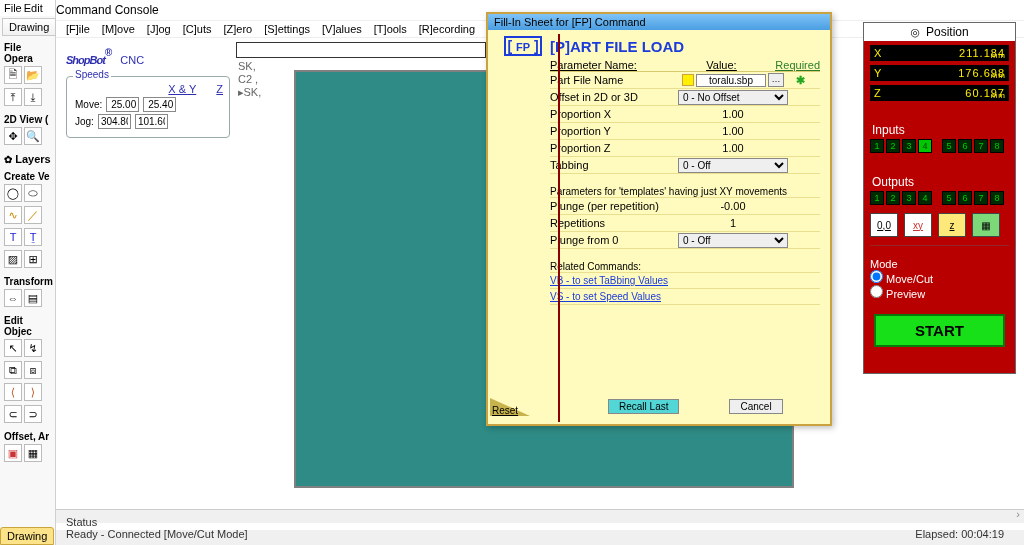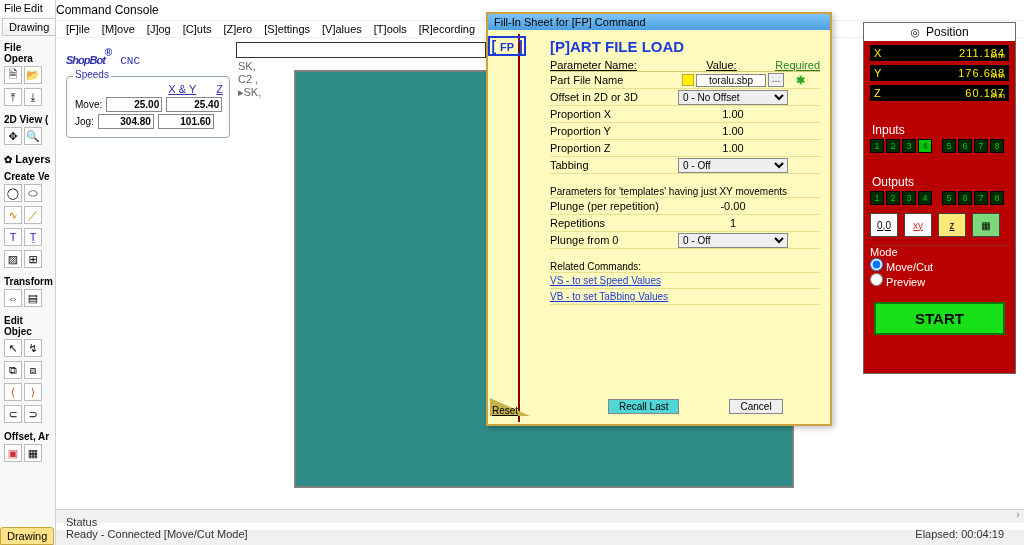--- a/index.html
+++ b/index.html
@@ -17,26 +17,26 @@
 
 
 .console { position: absolute; left: 56px; top: 0; right: 0; height: 530px; background: #fff; }
 .console-title { text-align: left; font-size: 12px; padding: 3px 0; background: #fff; border-bottom: 1px solid #eee; }
 .console-menu { display: flex; gap: 12px; padding: 2px 10px; font-size: 11px; background: #fff; border-bottom: 1px solid #eee; }
 .console-body { display: flex; height: calc(100% - 60px); }
 
 .brand-block { width: 180px; padding: 6px 6px 10px 10px; }
 .brand-logo { color:#2e2fae; font-weight:bold; font-style:italic; font-size:22px; letter-spacing:-1px; }
 .brand-logo sup { font-size:10px; }
-.brand-cnc { color:#2e2fae; font-size:11px; margin-left:6px;font-family:Liberation Mono, monospace;}
+.brand-cnc { color:#2e2fae; font-size:11px; margin-left:6px;}
 .speeds-box { border:1px solid #9aa; border-radius:4px; margin-top:6px; padding:6px 6px 8px 8px; position:relative;}
 .speeds-hdr { display:flex; justify-content:flex-end; gap:20px; font-size:10px; text-decoration:underline; color:#2e2fae;}
 .speeds-row { display:flex; align-items:center; gap:4px; margin-top:2px;}
 .speeds-row label{font-size:10px;}
-.speeds-row input{ width:56px; font-size:10px; text-align:right; border:1px solid #888; padding:1px 2px;font-weight:bold;}
+.speeds-row input{ width:33px; font-size:10px; text-align:right; border:1px solid #888; padding:1px 2px;}
 
 .console-right { flex:1; display:flex; flex-direction:column;}
 .cmd-input { margin:4px 10px 0 0;}
 .cmd-input input{ width:250px; border:1px solid #333; padding:1px 2px; font-size:11px;}
 .cmd-hist { font-size:10px; color:#666; padding:2px 0 0 2px; line-height:1.2;}
 .teal-area { position:absolute; left:238px; top:70px; width:500px; height:418px; background:#2f8b85; border:2px solid #808080;}
 
 .status-bar { position:absolute; left:66px; bottom:5px; right:20px; font-size:10px; color:#333;}
 .status-bar .r{float:right;}
 .hscroll { position:absolute; left:56px; right:0; bottom:22px; height:14px; background:#f0f0f0; border-top:1px solid #ccc; }
@@ -52,29 +52,29 @@
 .pos-title { background:#fff; text-align:right; font-size:12px; padding:2px 0; display:flex;align-items:center;gap:6px;justify-content:center;}
 .pos-title::before{content:"◎"; font-size:11px;}
 .dro { background:#000; margin:4px 6px 0 6px; padding:2px 4px; font-family:"Courier New",monospace; color:#ffef00; font-size:22px; letter-spacing:1px; display:flex; justify-content:space-between; position:relative;}
 .dro .unit{ position:absolute; right:3px; bottom:1px; font-size:8px; color:#ffef00;}
 .pos-label { color:#fff; font-size:12px; margin:22px 0 0 8px;}
 .led-row { display:flex; gap:2px; margin:2px 6px;}
 .led { width:14px; height:14px; background:#022a02; color:#0c0; font-size:9px; display:flex;align-items:center;justify-content:center; border:1px solid #000;}
 .led.on { background:#00c800; color:#003b00;}
 .icon-strip{ display:flex; gap:6px; margin:8px 6px 0 6px;}
 .icon-strip .ic{ width:28px; height:24px; background:#fff; border:1px solid #444; font-size:10px; display:flex;align-items:center;justify-content:center;text-decoration:underline;}
-.mode-box{ margin:8px 6px 0 6px; color:#fff; font-size:10px; border-top:1px solid #942626; padding-top:0;}
+.mode-box{ margin:8px 6px 0 6px; color:#fff; font-size:10px; border-top:1px solid #942626; padding-top:12px;}
 .mode-box label{ display:block;}
 .start-btn{ margin:14px 10px; background:#18e018; border:2px solid #0a790a; text-align:center; padding:6px 0; font-weight:bold; font-size:15px; cursor:pointer;}
 
 
 .dialog { position:absolute; left:486px; top:12px; width:346px; height:414px; border:2px solid #caa23f; background:#fffbbe; box-shadow:2px 2px 6px rgba(0,0,0,.25);}
 .dialog .titlebar{ background:linear-gradient(#7fc3f7,#4a9ee2); color:#000; font-size:11px; padding:2px 6px;}
 .dialog-body{ padding:8px 10px 4px 10px; position:relative; height:calc(100% - 18px); }
-.fp-left{ position:absolute; left:0; top:4px; bottom:0; width:32px; border-right:2px solid #8b0000;}
+.fp-left{ position:absolute; left:0; top:4px; bottom:0; width:72px; border-right:2px solid #8b0000;}
 .fp-left .tag{ border:2px solid #1b3bdc; color:#1b3bdc; font-weight:bold; font-size:14px; width:38px; text-align:center; margin:2px auto;}
 .shadow-tri{position:absolute;left:2px;bottom:6px;width:0;height:0;border-left:0px solid transparent;border-right:40px solid transparent;border-bottom:18px solid #c7b34d;}
 .reset-link{position:absolute;left:4px;bottom:6px;font-size:10px;text-decoration:underline;}
 
 .fp-right{ margin-left:52px;}
 .fp-title{ color:#1b3bdc; font-weight:bold; font-size:15px; margin-bottom:4px;}
 .hdr-row{ display:flex; font-size:10px; border-bottom:1px solid #d7c96f;text-decoration:underline;}
 .hdr-row span{ text-decoration:underline;}
 .hdr-row .c1{width:120px;}
 .hdr-row .c2{width:110px; text-align:center;}
@@ -306,22 +306,22 @@
           </span>
         </div>
       <div class="frow">
         <span class="c1">Plunge from 0</span>
         <span class="c2">
             <select><option>0 - Off</option></select>
           </span>
       </div>
 
       <div class="subhead">Related Commands:</div>
+      <a class="rel-link">VB - to set TaBbing Values</a>
       <a class="rel-link">VS - to set Speed Values</a>
-      <a class="rel-link">VB - to set TaBbing Values</a>
     </div>
     <div class="dlg-btns">
       <button class="recall">Recall Last</button>
       <button>Cancel</button>
     </div>
   </div>
 </div>
 
 <div class="pos-panel">
   <div class="pos-title">Position</div>

